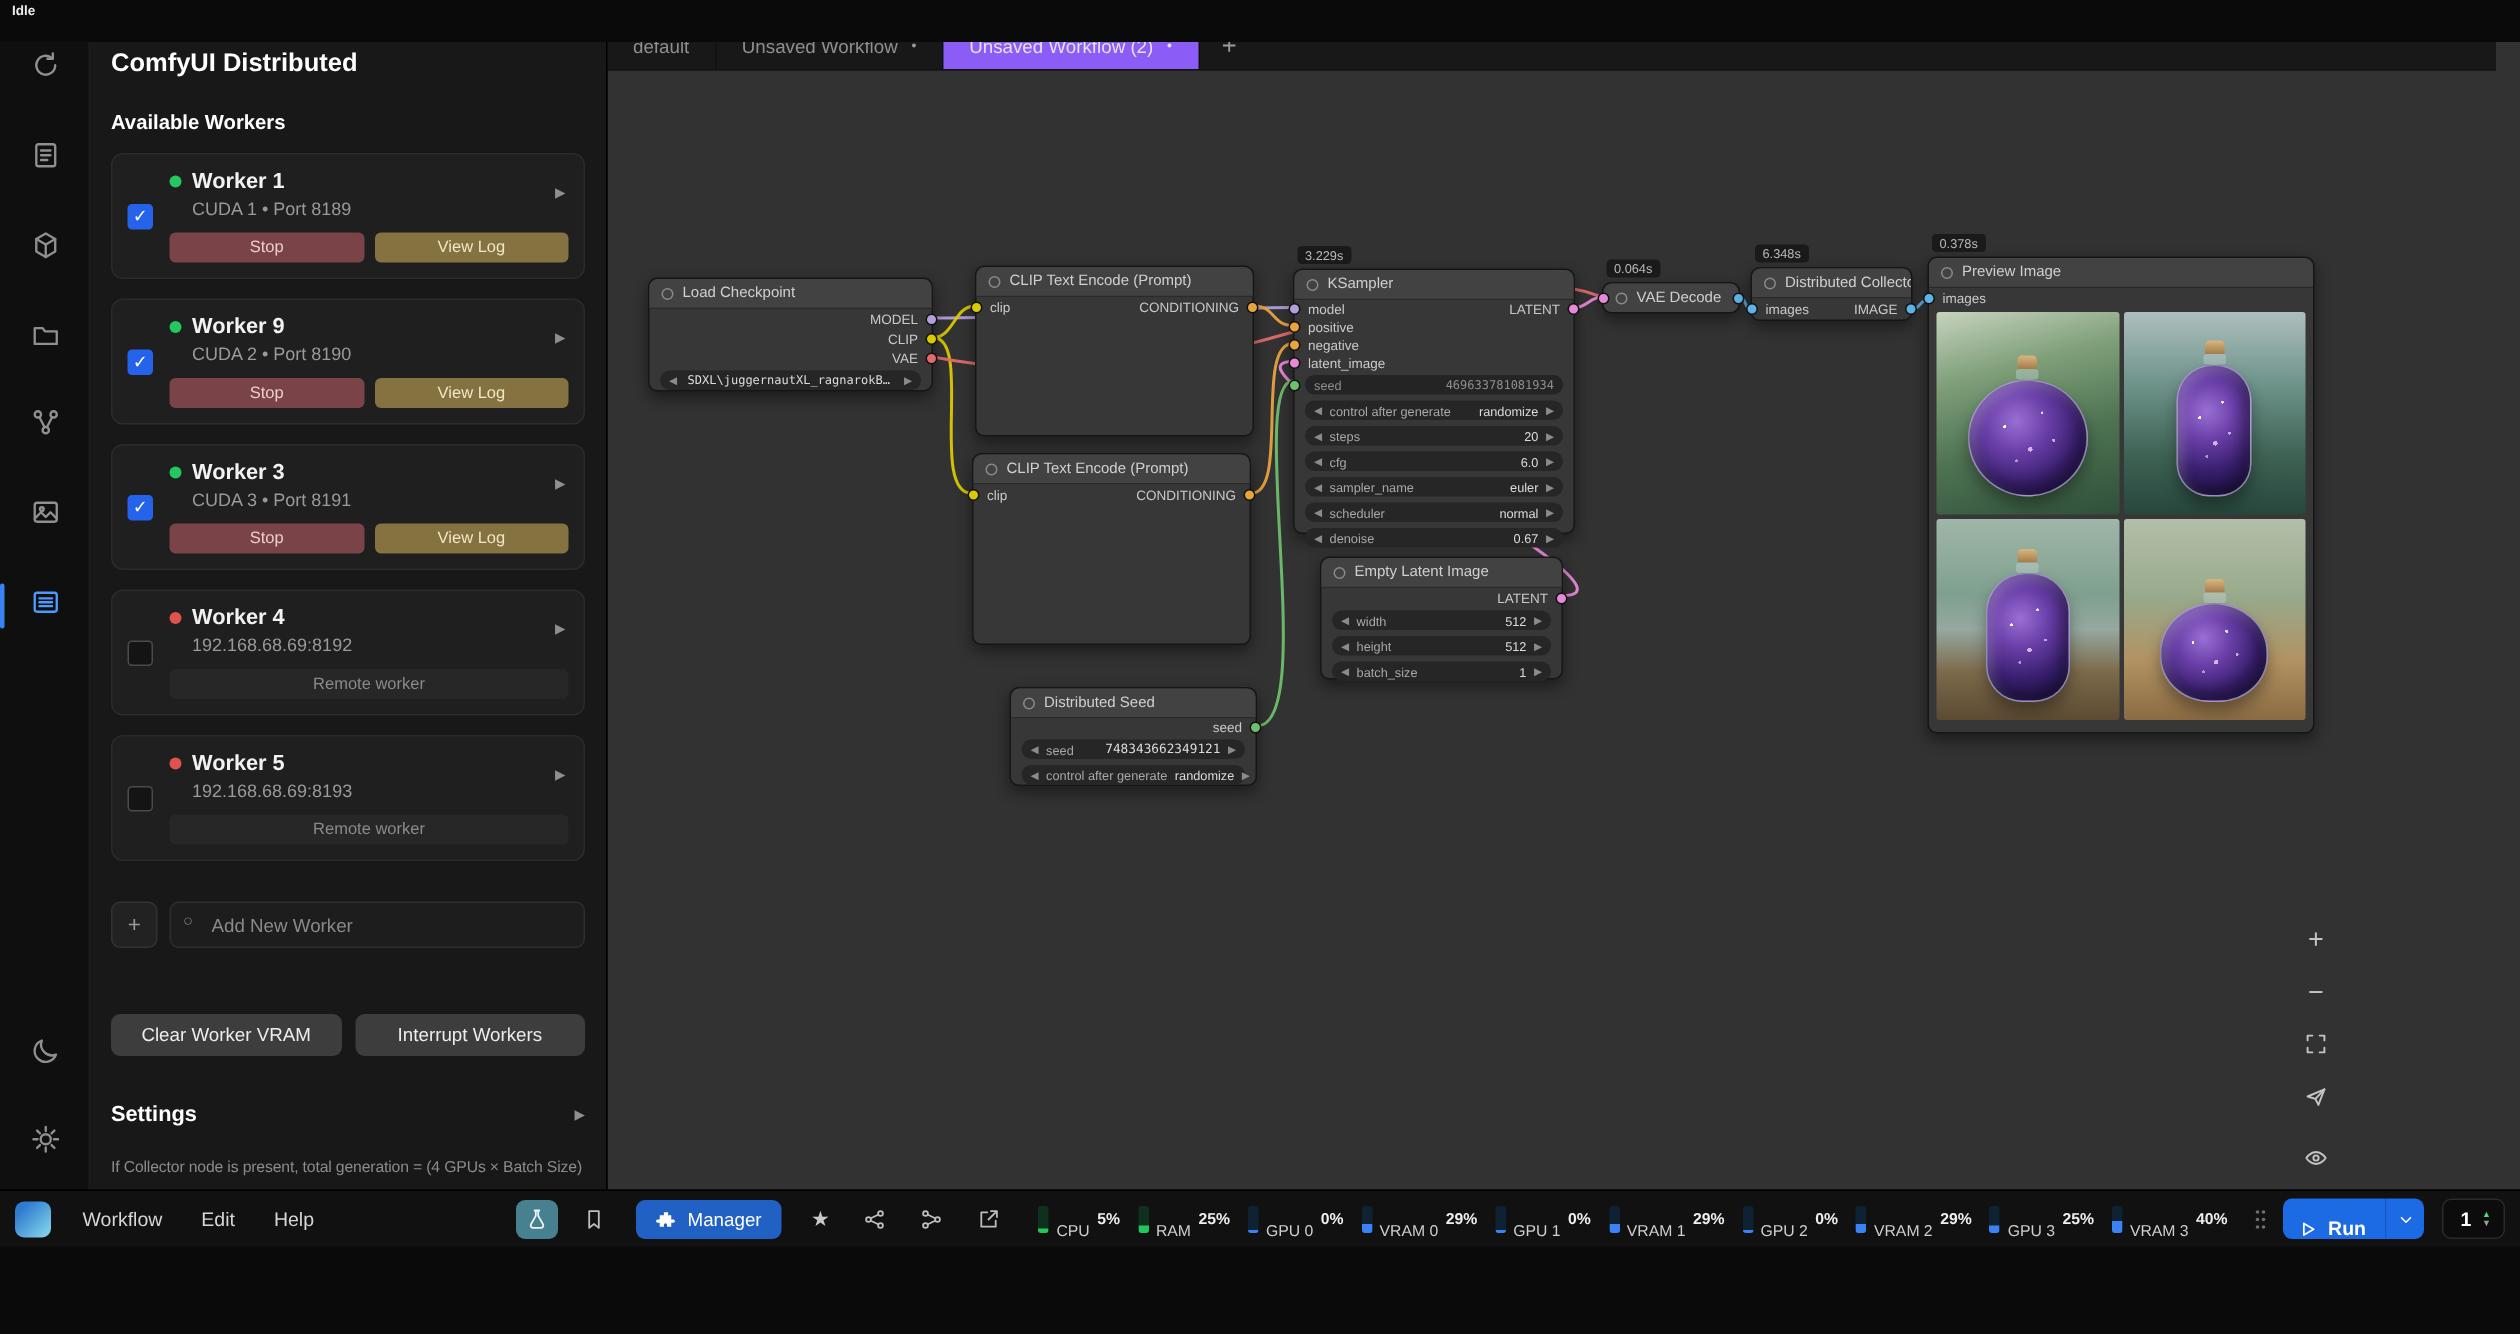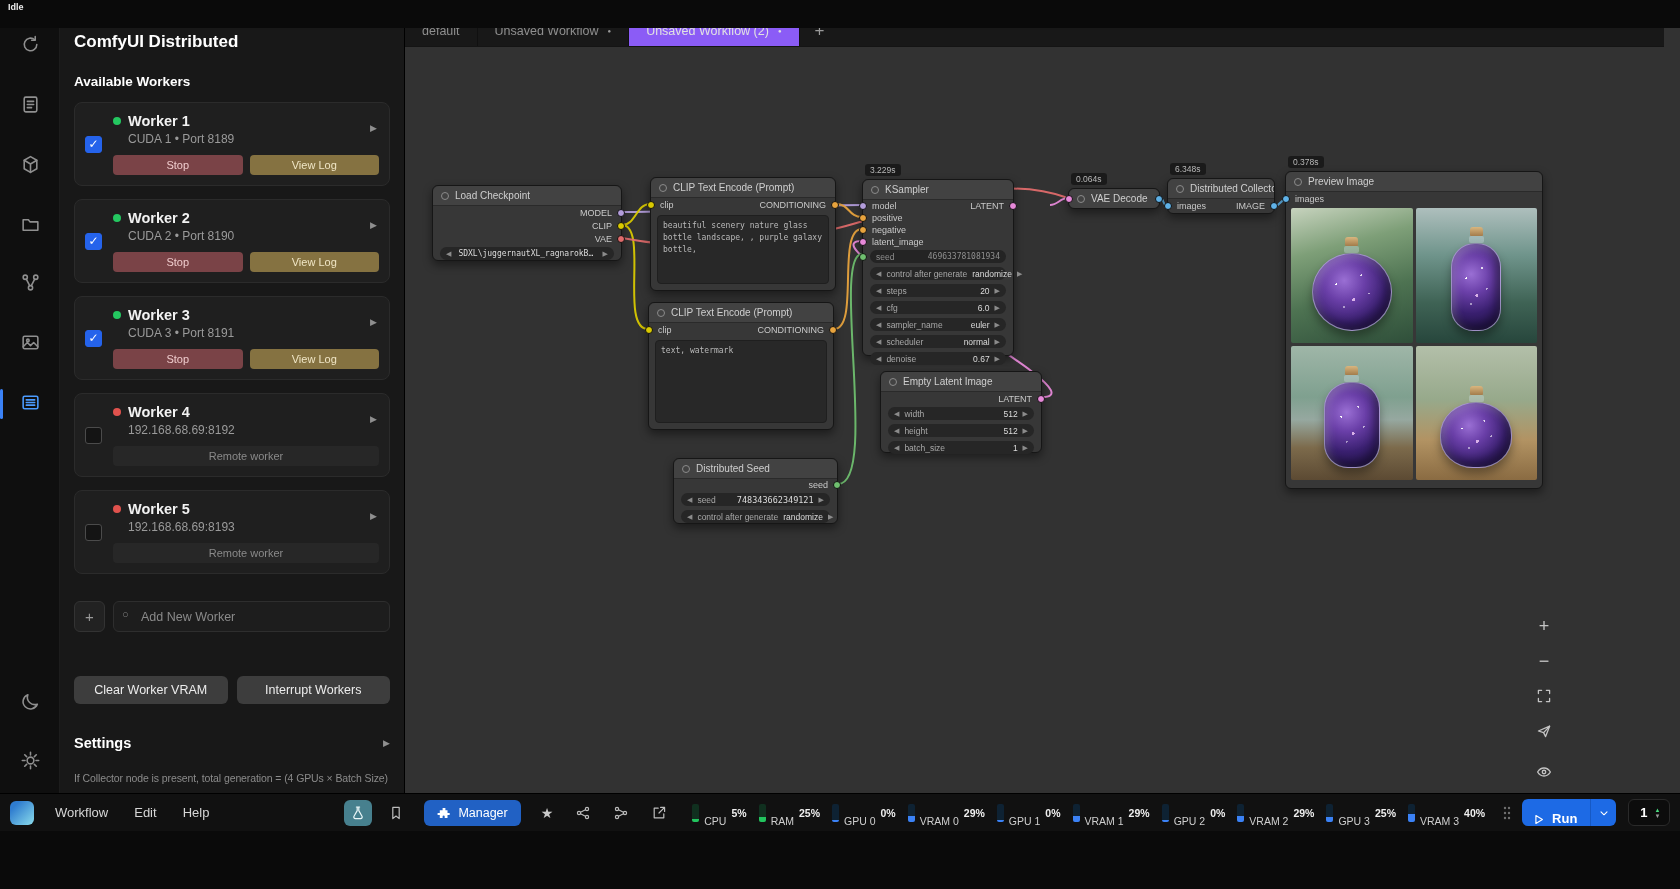--- a/index.html
+++ b/index.html
@@ -230,21 +230,21 @@
     <span class="wexpand">▶</span>
   </div>
 
   <div class="worker">
     <span class="cb checked">
         <i class="ck">✓</i>
       </span>
     <div class="winfo">
       <div class="wname-row">
           <span class="sdot g"></span>
-          <span class="wname">Worker 2</span>
+          <span class="wname">Worker 9</span>
         </div>
       <div class="wdetail">CUDA 2 • Port 8190</div>
       <div class="wbtns">
         <button class="btn-stop">Stop</button>
         <button class="btn-log">View Log</button>
       </div>
     </div>
     <span class="wexpand">▶</span>
   </div>
 
@@ -372,38 +372,36 @@
     <div class="nhead">
       <span class="ndot"></span>
       <span>CLIP Text Encode (Prompt)</span>
     </div>
     <div class="iorow">
       <span>clip</span>
       <span>CONDITIONING</span>
       <span class="port in p-clip"></span>
       <span class="port out p-cond"></span>
     </div>
-    <div class="ntext">beautiful scenery nature glass bottle landscape, , purple galaxy bottle,</div>
   </div>
 
   <div class="node" style="left:243px;top:286px;width:186px;height:128px">
     <div class="nhead">
       <span class="ndot"></span>
       <span>CLIP Text Encode (Prompt)</span>
     </div>
     <div class="iorow">
       <span>clip</span>
       <span>CONDITIONING</span>
       <span class="port in p-clip"></span>
       <span class="port out p-cond"></span>
     </div>
-    <div class="ntext">text, watermark</div>
-  </div>
-
-  <div class="node" style="left:457px;top:163px;width:152px;height:177px">
+  </div>
+
+  <div class="node" style="left:457px;top:163px;width:188px;height:177px">
     <div class="badge">3.229s</div>
     <div class="nhead">
       <span class="ndot"></span>
       <span>KSampler</span>
     </div>
     <div class="iorow" style="height:12px">
       <span>model</span>
       <span>LATENT</span>
       <span class="port in p-model"></span>
       <span class="port out p-latent"></span>

